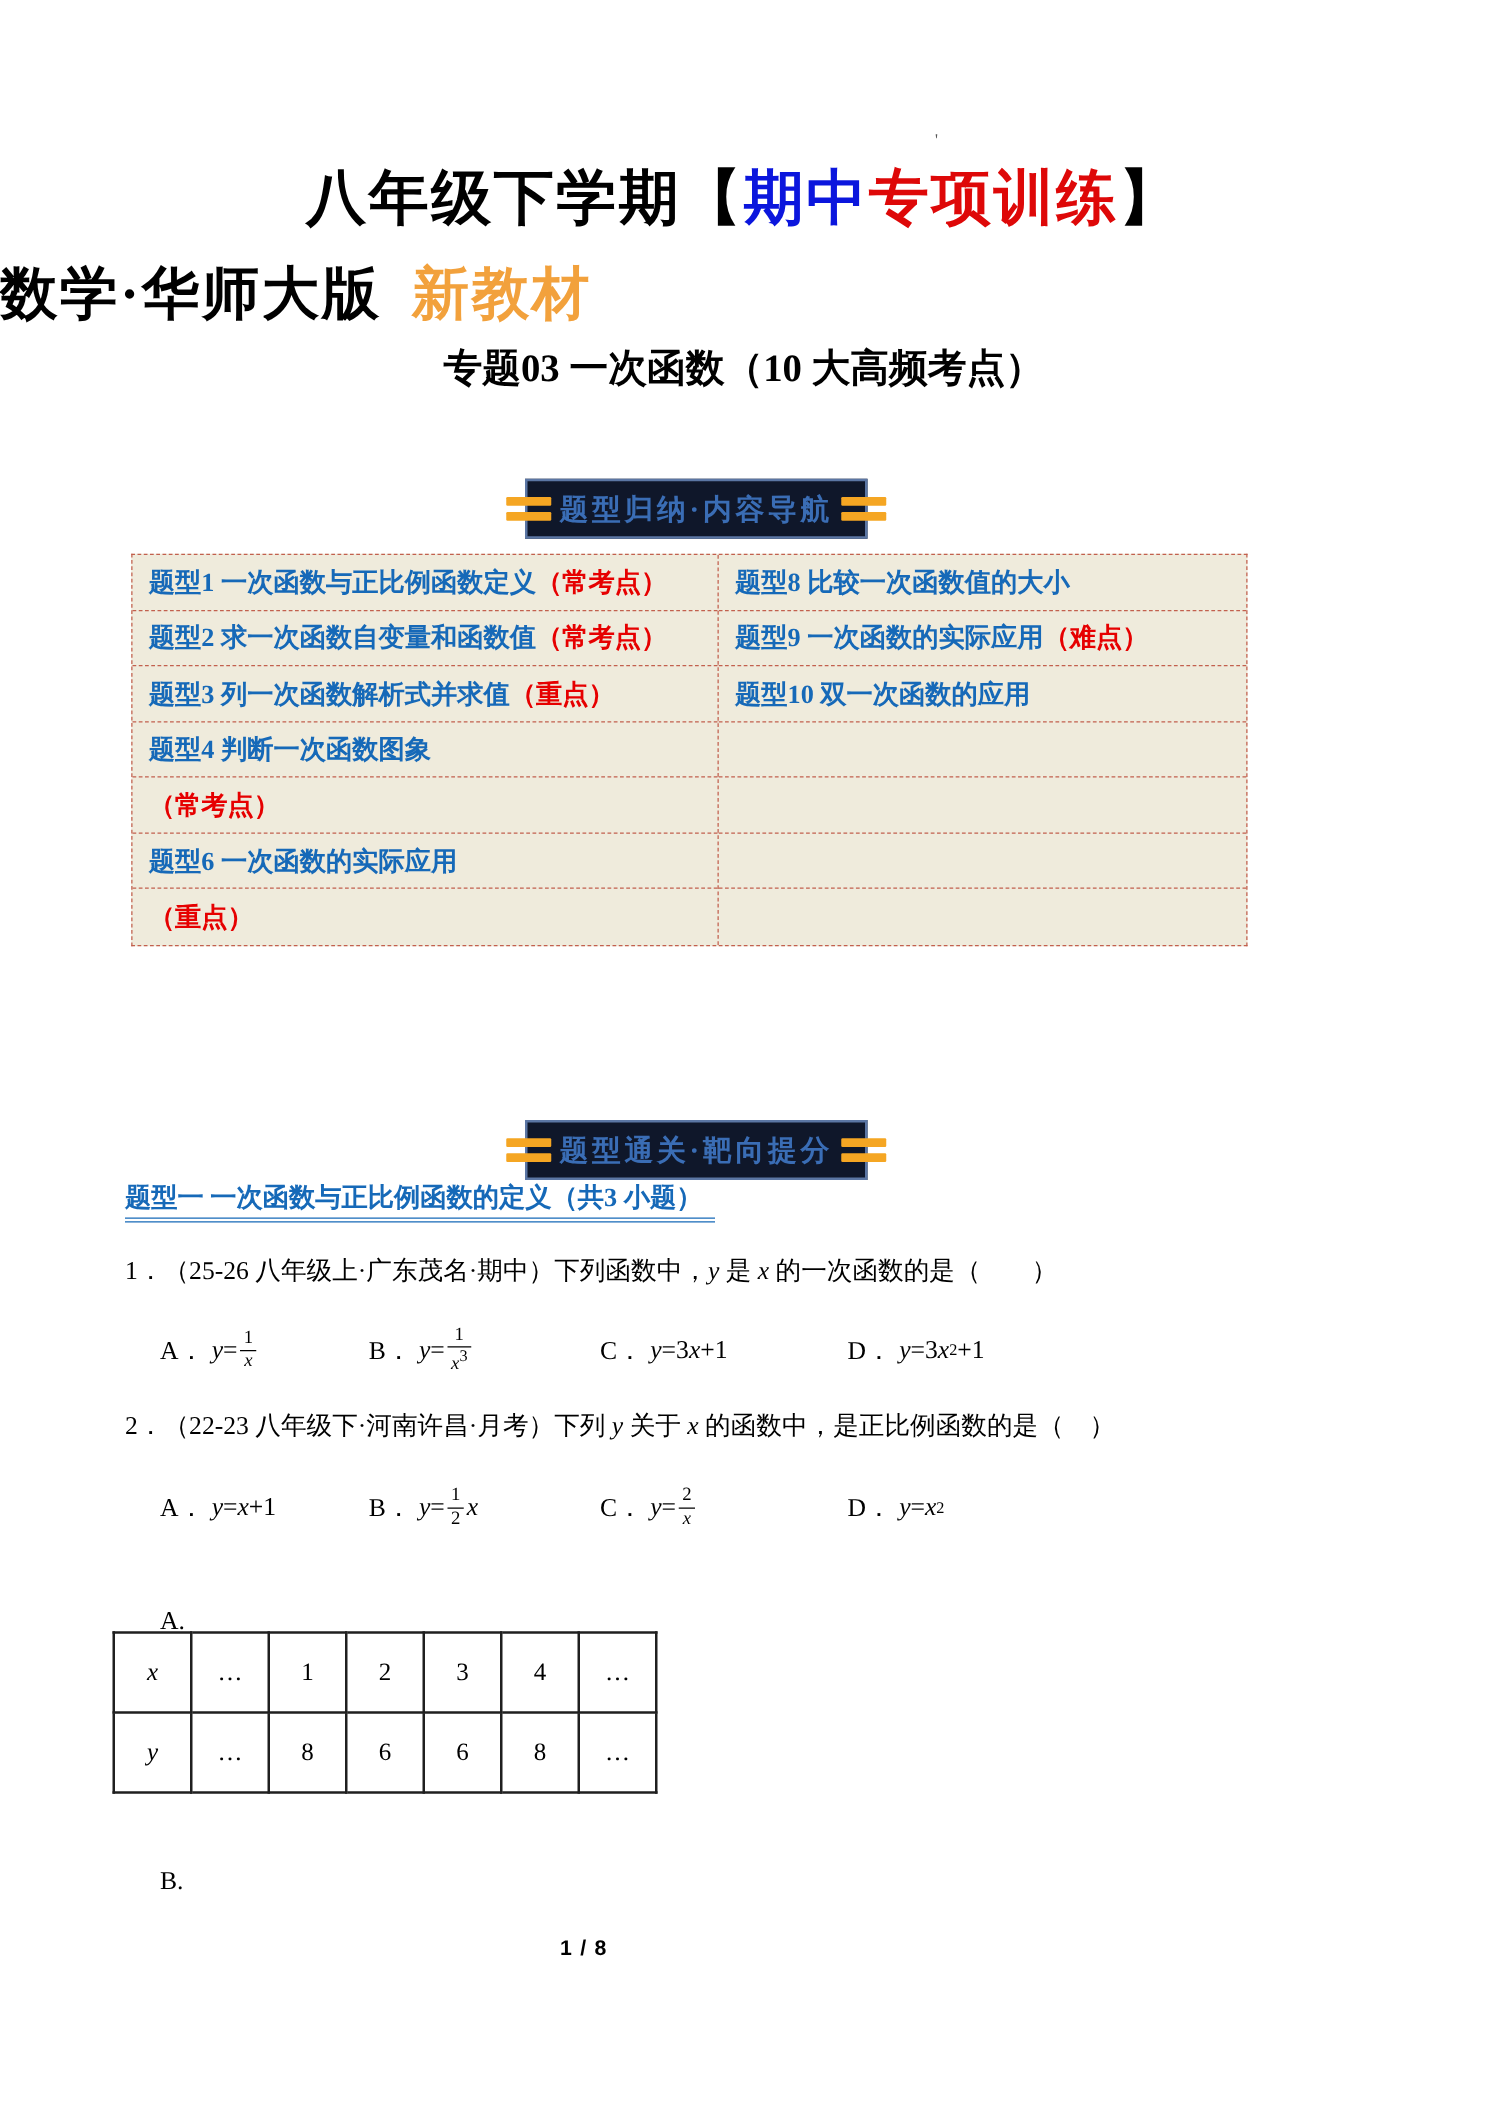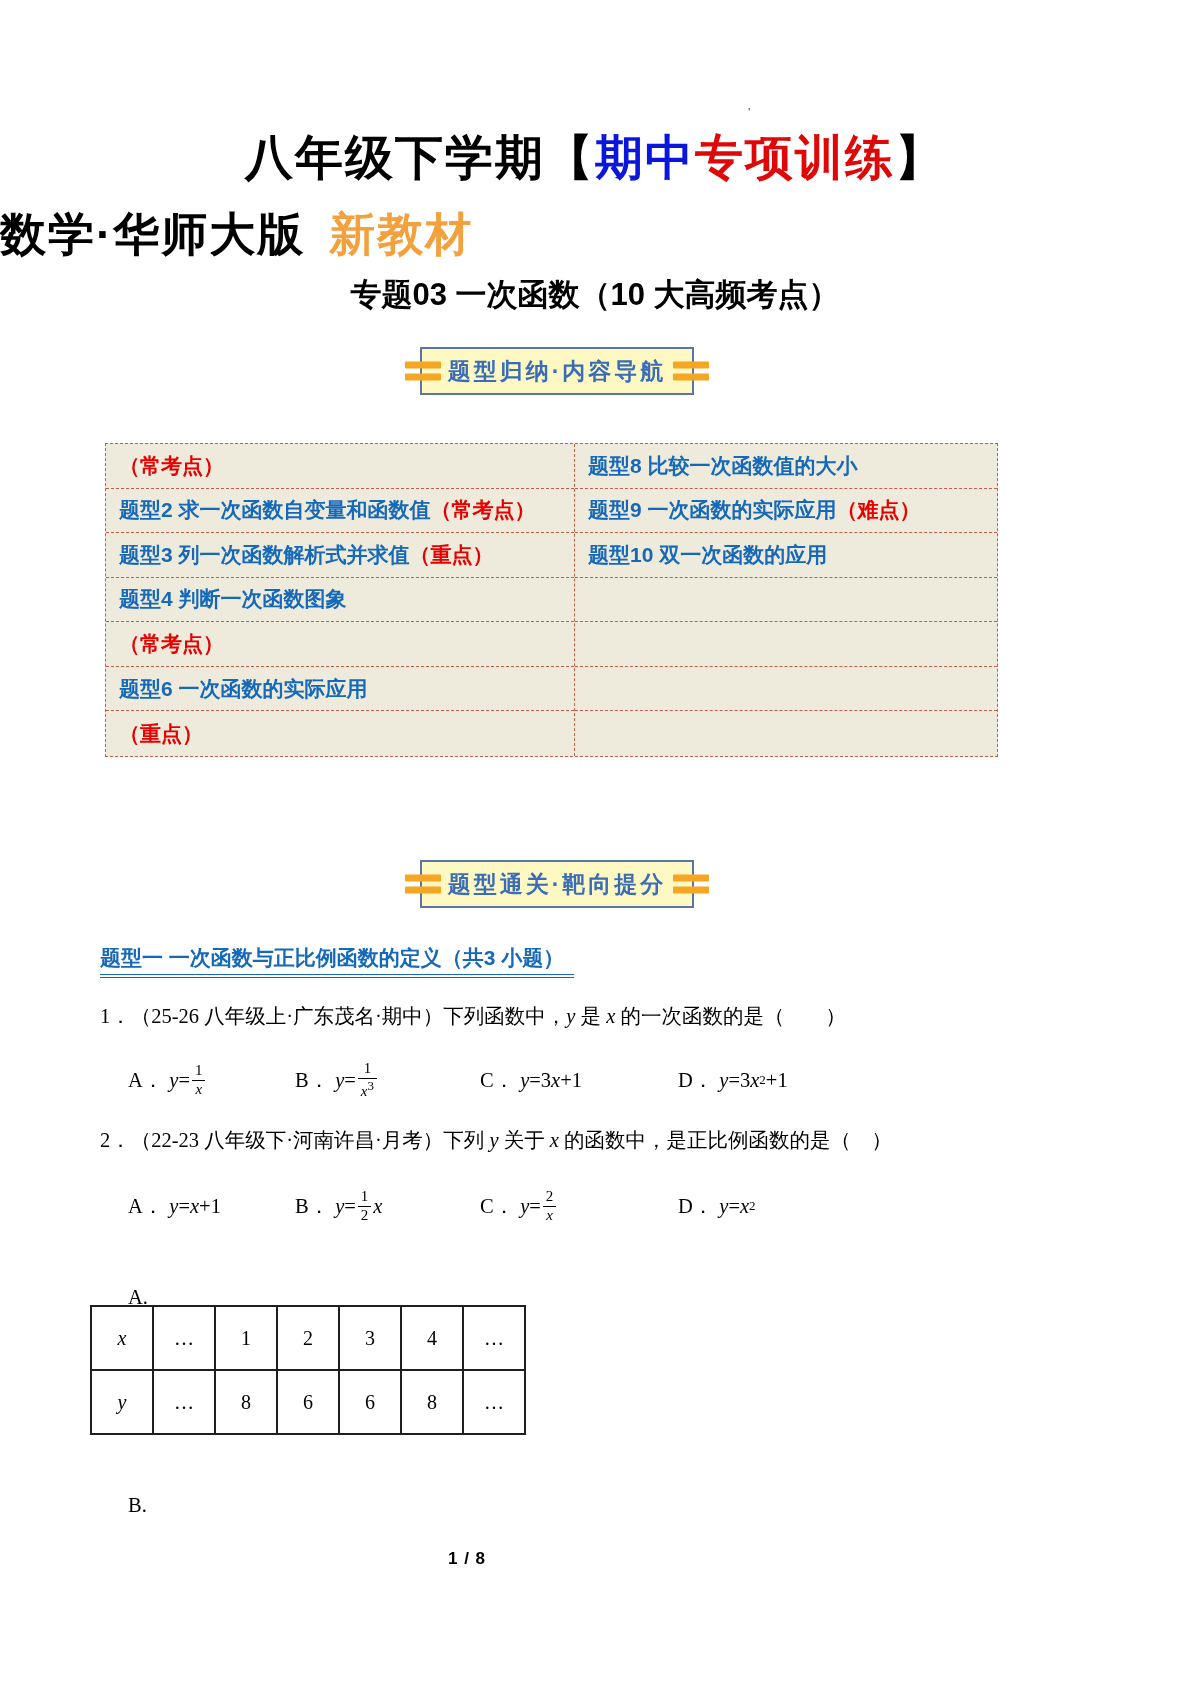--- a/index.html
+++ b/index.html
@@ -1,34 +1,34 @@
 <!DOCTYPE html>
 <html><head>
 <meta charset="utf-8">
 <style>
   html,body{margin:0;padding:0;background:#ffffff;}
   .page{position:relative;width:1190px;height:1683px;background:#fff;overflow:hidden;
         font-family:"Liberation Serif", serif;color:#000;}
-  .hei{font-family:Liberation Sans, sans-serif;font-weight:bold;}
+  .hei{font-family:Liberation Serif, serif;font-weight:bold;}
 
   .top-mark{position:absolute;left:748px;top:104px;font-size:13px;color:#555;}
 
   .title{position:absolute;left:0;top:126px;width:100%;text-align:center;
          font-size:48px;letter-spacing:2px;}
   .title .blue{color:#0b16dd;}
   .title .red{color:#de0808;}
 
   .subtitle{position:absolute;left:0;top:204px;width:100%;text-align:left;
             font-size:46px;letter-spacing:2px;}
   .subtitle .orange{color:#f2a13c;margin-left:24px;}
 
   .topic{position:absolute;left:0;top:274px;width:100%;text-align:center;font-size:31px;}
 
   .banner{position:absolute;left:420px;width:270px;height:44px;border:2px solid #5b76a4;
-          background:#fef9c3;display:flex;align-items:center;justify-content:center;}
+          background:#0f172a;display:flex;align-items:center;justify-content:center;margin-top:36px;}
   .banner .label{font-size:23px;color:#3a6db5;letter-spacing:3px;}
   .eq{position:absolute;top:50%;transform:translateY(-50%);width:36px;
       display:flex;flex-direction:column;gap:5px;}
   .eq span{display:block;height:7px;background:#f5a623;border-radius:1px;}
   .eq.left{left:-17px;} .eq.right{right:-17px;}
   #banner-nav{top:347px;} #banner-practice{top:860px;}
 
   .nav-table{position:absolute;left:105px;top:443px;width:893px;height:314px;
              background:#efebdc;border:1px dashed #c2604e;display:grid;
              grid-template-columns:469px 1fr;box-sizing:border-box;}
@@ -89,20 +89,21 @@
     <span class="label hei">题型归纳·内容导航</span>
     <span class="eq right">
         <span></span>
         <span></span>
       </span>
   </div>
 
   <div class="nav-table">
     <div class="nav-col left">
       <div class="nav-cell hei">
+          <span>题型1 一次函数与正比例函数定义</span>
           <span class="tag">（常考点）</span>
         </div>
       <div class="nav-cell hei">
           <span>题型2 求一次函数自变量和函数值</span>
           <span class="tag">（常考点）</span>
         </div>
       <div class="nav-cell hei">
           <span>题型3 列一次函数解析式并求值</span>
           <span class="tag">（重点）</span>
         </div>

